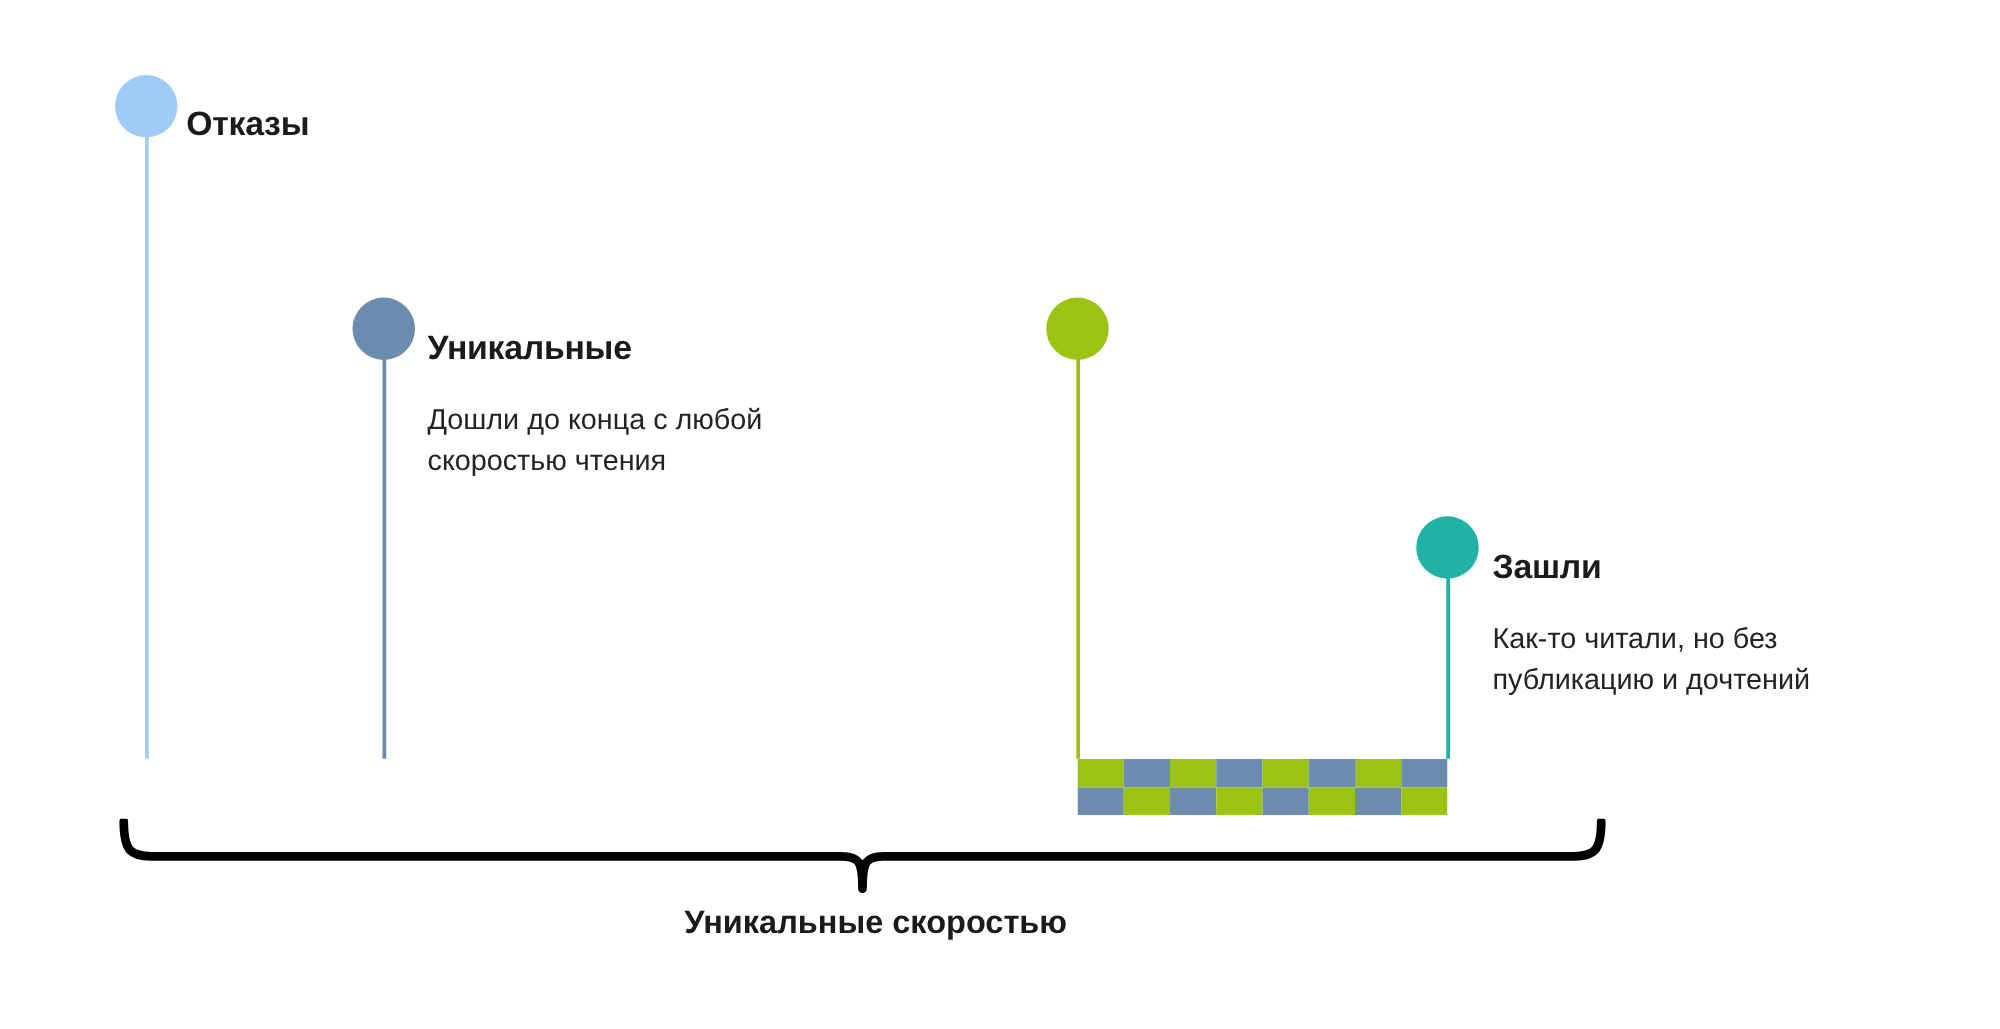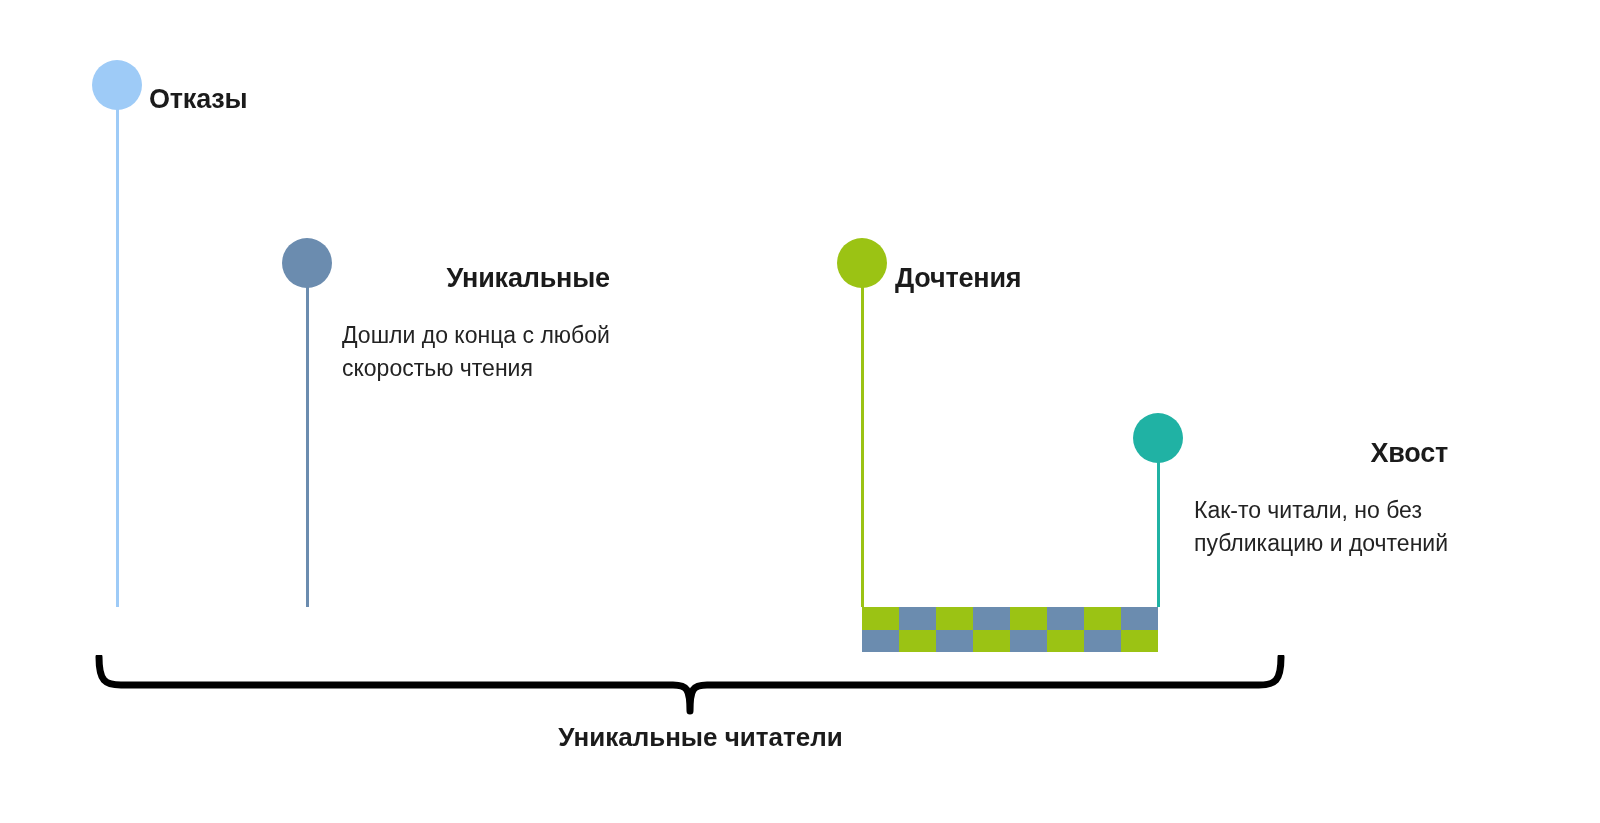--- a/index.html
+++ b/index.html
@@ -36,21 +36,20 @@
     position: absolute;
     white-space: pre-line;
   }
   .callout-title {
     font-weight: bold;
     font-size: 27px;
     color: #1b1b1b;
     line-height: 1.15;
     letter-spacing: -0.2px;
     margin: 0 0 7px 0;
-    text-align: right;
   }
   .callout-desc {
     font-size: 23px;
     color: #232323;
     line-height: 1.45;
     margin: 0;
     white-space: pre-line;
   }
 
   
@@ -118,29 +117,28 @@
       <div class="callout-title">Уникальные</div>
       <div class="callout-desc">Дошли до конца с любой
 скоростью чтения</div>
     </div>
   </div>
 
   <div>
     <div class="marker-stem" style="left: 861px; top: 284px; height: 323px; background: rgb(155, 195, 20);"></div>
     <div class="marker-circle" style="left: 837px; top: 238px; width: 50px; height: 50px; background: rgb(155, 195, 20);"></div>
     <div class="callout" style="left: 895px; top: 245px;">
-      <div class="callout-title">Дочтения</div>
     </div>
   </div>
 
   <div>
     <div class="marker-stem" style="left: 1157px; top: 459px; height: 148px; background: rgb(32, 178, 164);"></div>
     <div class="marker-circle" style="left: 1133px; top: 413px; width: 50px; height: 50px; background: rgb(32, 178, 164);"></div>
     <div class="callout" style="left: 1194px; top: 420px;">
-      <div class="callout-title">Хвост</div>
+      <div class="callout-title">Зашли</div>
       <div class="callout-desc">Как-то читали, но без
 публикацию и дочтений</div>
     </div>
   </div>
 
   <div id="bar" style="left: 93px; top: 607px; width: 1215px; height: 45px; border-radius: 22.5px;">
     <div class="bar-seg"></div>
     <div class="bar-seg"></div>
     <div class="bar-seg"></div>
     <div id="checker" style="left: 769px; width: 296px; height: 45px;">
@@ -161,15 +159,15 @@
         <div class="checker-cell" style="left: 222px; top: 22.5px; width: 37px; height: 22.5px; background: rgb(107, 140, 175);"></div>
         <div class="checker-cell" style="left: 259px; top: 22.5px; width: 37px; height: 22.5px; background: rgb(155, 195, 20);"></div>
       </div>
   </div>
 
   <svg id="brace" viewBox="0 0 1190 60" preserveAspectRatio="none">
     <path id="brace-path" fill="none" stroke="#000000" stroke-width="7" stroke-linecap="round" stroke-linejoin="round" d="M 4 2 C 4 26, 10 30, 26 30 L 578 30 C 592 30, 595 34, 595 56
              C 595 34, 598 30, 612 30 L 1164 30 C 1180 30, 1186 26, 1186 2"></path>
   </svg>
 
-  <div id="caption" style="left: 93px; width: 1215px;">Уникальные читатели</div>
+  <div id="caption" style="left: 93px; width: 1215px;">Уникальные скоростью</div>
 
 </div>
 
 </body></html>

